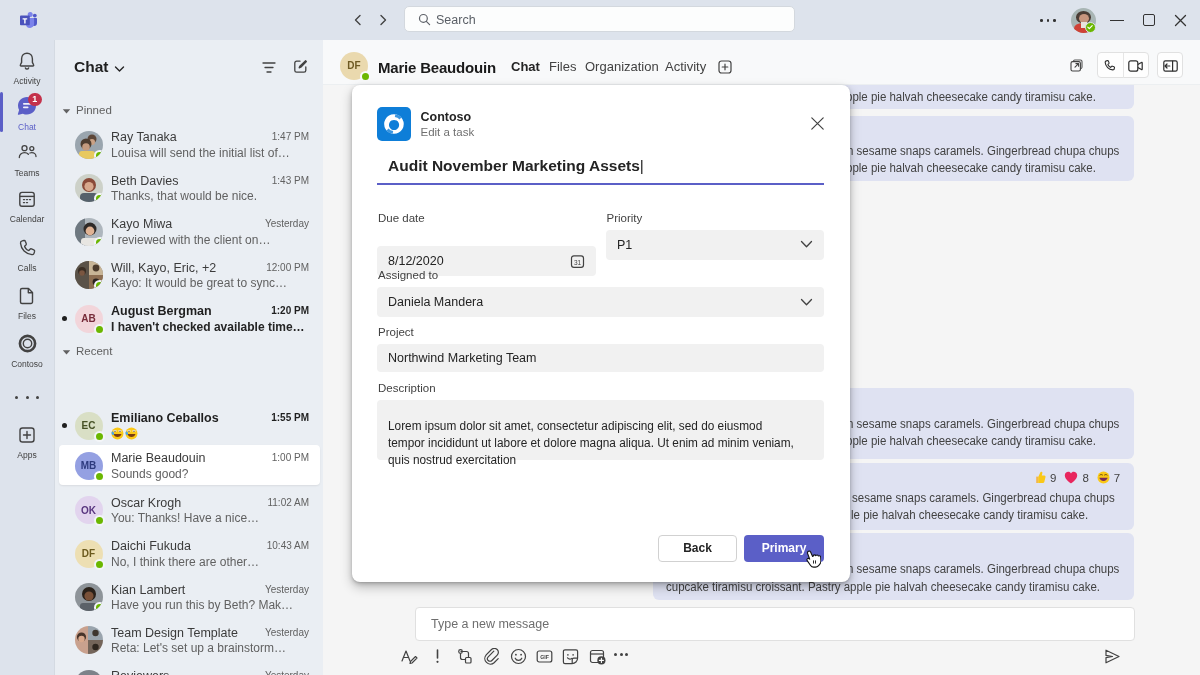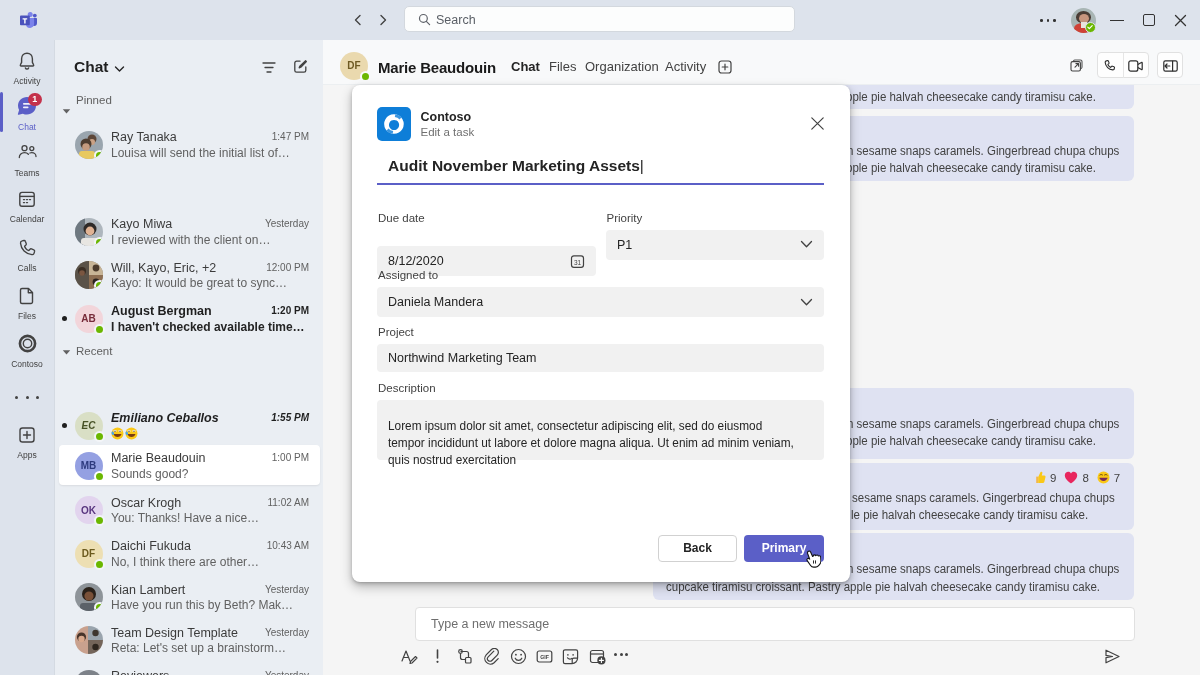--- a/index.html
+++ b/index.html
@@ -176,36 +176,49 @@
       <path d="M1 2 H13 M3 6.5 H11 M5 11 H9" stroke="#424242" stroke-width="1.3" stroke-linecap="round"></path>
     </svg>
   <svg class="abs" style="left:238px;top:19px" width="15" height="15" viewBox="0 0 15 15" fill="none" stroke="#424242" stroke-width="1.3">
       <path d="M7 2.2 H3.6 A1.8 1.8 0 0 0 1.8 4 V11.4 A1.8 1.8 0 0 0 3.6 13.2 H11 A1.8 1.8 0 0 0 12.8 11.4 V8" stroke-linecap="round"></path>
       <path d="M12.6 1.8 L13.4 2.6 L7.8 8.2 L6.2 8.8 L6.8 7.2 Z" stroke-linejoin="round"></path>
     </svg>
 
   <svg class="abs" style="left:7px;top:68px" width="9" height="7" viewBox="0 0 9 7">
       <path d="M0.8 1.2 L4.5 5.5 L8.2 1.2 Z" fill="#616161"></path>
     </svg>
-  <div class="shead" style="top:54px;">Pinned</div>
+  <div class="shead" style="top:64px;">Pinned</div>
 
   <div class="row" style="top:83px;">
     <div class="rav" style="background:#9aa5ae;overflow:hidden;">
         <svg width="28" height="28" viewBox="0 0 28 28">
           <circle cx="17" cy="8" r="4.5" fill="#5c4638"></circle>
           <circle cx="17" cy="11" r="3" fill="#caa184"></circle>
           <circle cx="11" cy="13" r="5.5" fill="#4e3d30"></circle>
           <circle cx="11" cy="16" r="3.8" fill="#c49a7e"></circle>
           <rect x="4" y="20" width="16" height="8" rx="3" fill="#e8c95f"></rect>
         </svg>
         <div class="badge"></div>
       </div>
     <div class="rname">Ray Tanaka</div>
     <div class="rprev">Louisa will send the initial list of…</div>
     <div class="rtime">1:47 PM</div>
+  </div>
+  <div class="row" style="top:126.5px;">
+    <div class="rav" style="background:#cdd1c8;overflow:hidden;">
+        <svg width="28" height="28" viewBox="0 0 28 28">
+          <circle cx="14" cy="11" r="7" fill="#8a4a38"></circle>
+          <circle cx="14" cy="12.5" r="4.6" fill="#d8a88c"></circle>
+          <rect x="5" y="19" width="18" height="9" rx="4" fill="#55616b"></rect>
+        </svg>
+        <div class="badge"></div>
+      </div>
+    <div class="rname">Beth Davies</div>
+    <div class="rprev">Thanks, that would be nice.</div>
+    <div class="rtime">1:43 PM</div>
   </div>
   <div class="row" style="top:170px;">
     <div class="rav" style="background:#aeb6bd;overflow:hidden;">
         <svg width="28" height="28" viewBox="0 0 28 28">
           <rect x="0" y="0" width="10" height="28" fill="#6e7880"></rect>
           <circle cx="15" cy="11" r="6.5" fill="#2e2a28"></circle>
           <circle cx="15" cy="13" r="4.4" fill="#e0b394"></circle>
           <rect x="6" y="20" width="18" height="8" rx="3" fill="#e8e6e2"></rect>
         </svg>
         <div class="badge"></div>
@@ -237,21 +250,21 @@
     <div class="rname" style="font-weight:bold;color:#1f1f1f;">August Bergman</div>
     <div class="rprev" style="font-weight:bold;color:#242424;">I haven't checked available time…</div>
     <div class="rtime" style="font-weight:bold;color:#1f1f1f;">1:20 PM</div>
   </div>
 
   <svg class="abs" style="left:7px;top:309px" width="9" height="7" viewBox="0 0 9 7">
       <path d="M0.8 1.2 L4.5 5.5 L8.2 1.2 Z" fill="#616161"></path>
     </svg>
   <div class="shead" style="top:305px;">Recent</div>
 
-  <div class="row" style="top:364px;font-style:italic;">
+  <div class="row" style="top:364px;">
     <div class="dot"></div>
     <div class="rav" style="background:#d9dfc5;color:#475226;">EC<div class="badge"></div></div>
     <div class="rname" style="font-weight:bold;color:#1f1f1f;">Emiliano Ceballos</div>
     <div class="rprev"><svg width="13" height="13" viewBox="0 0 13 13" style="vertical-align:-2px">
           <circle cx="6.5" cy="6.5" r="6" fill="#fac817"></circle>
           <path d="M2.5 7 A4.2 4.2 0 0 0 10.5 7 Z" fill="#7a3c10"></path>
           <ellipse cx="4" cy="4" rx="1.6" ry="1" fill="#fff"></ellipse>
           <ellipse cx="9" cy="4" rx="1.6" ry="1" fill="#fff"></ellipse>
           <circle cx="4" cy="4.2" r="0.7" fill="#5a3c10"></circle>
           <circle cx="9" cy="4.2" r="0.7" fill="#5a3c10"></circle>

